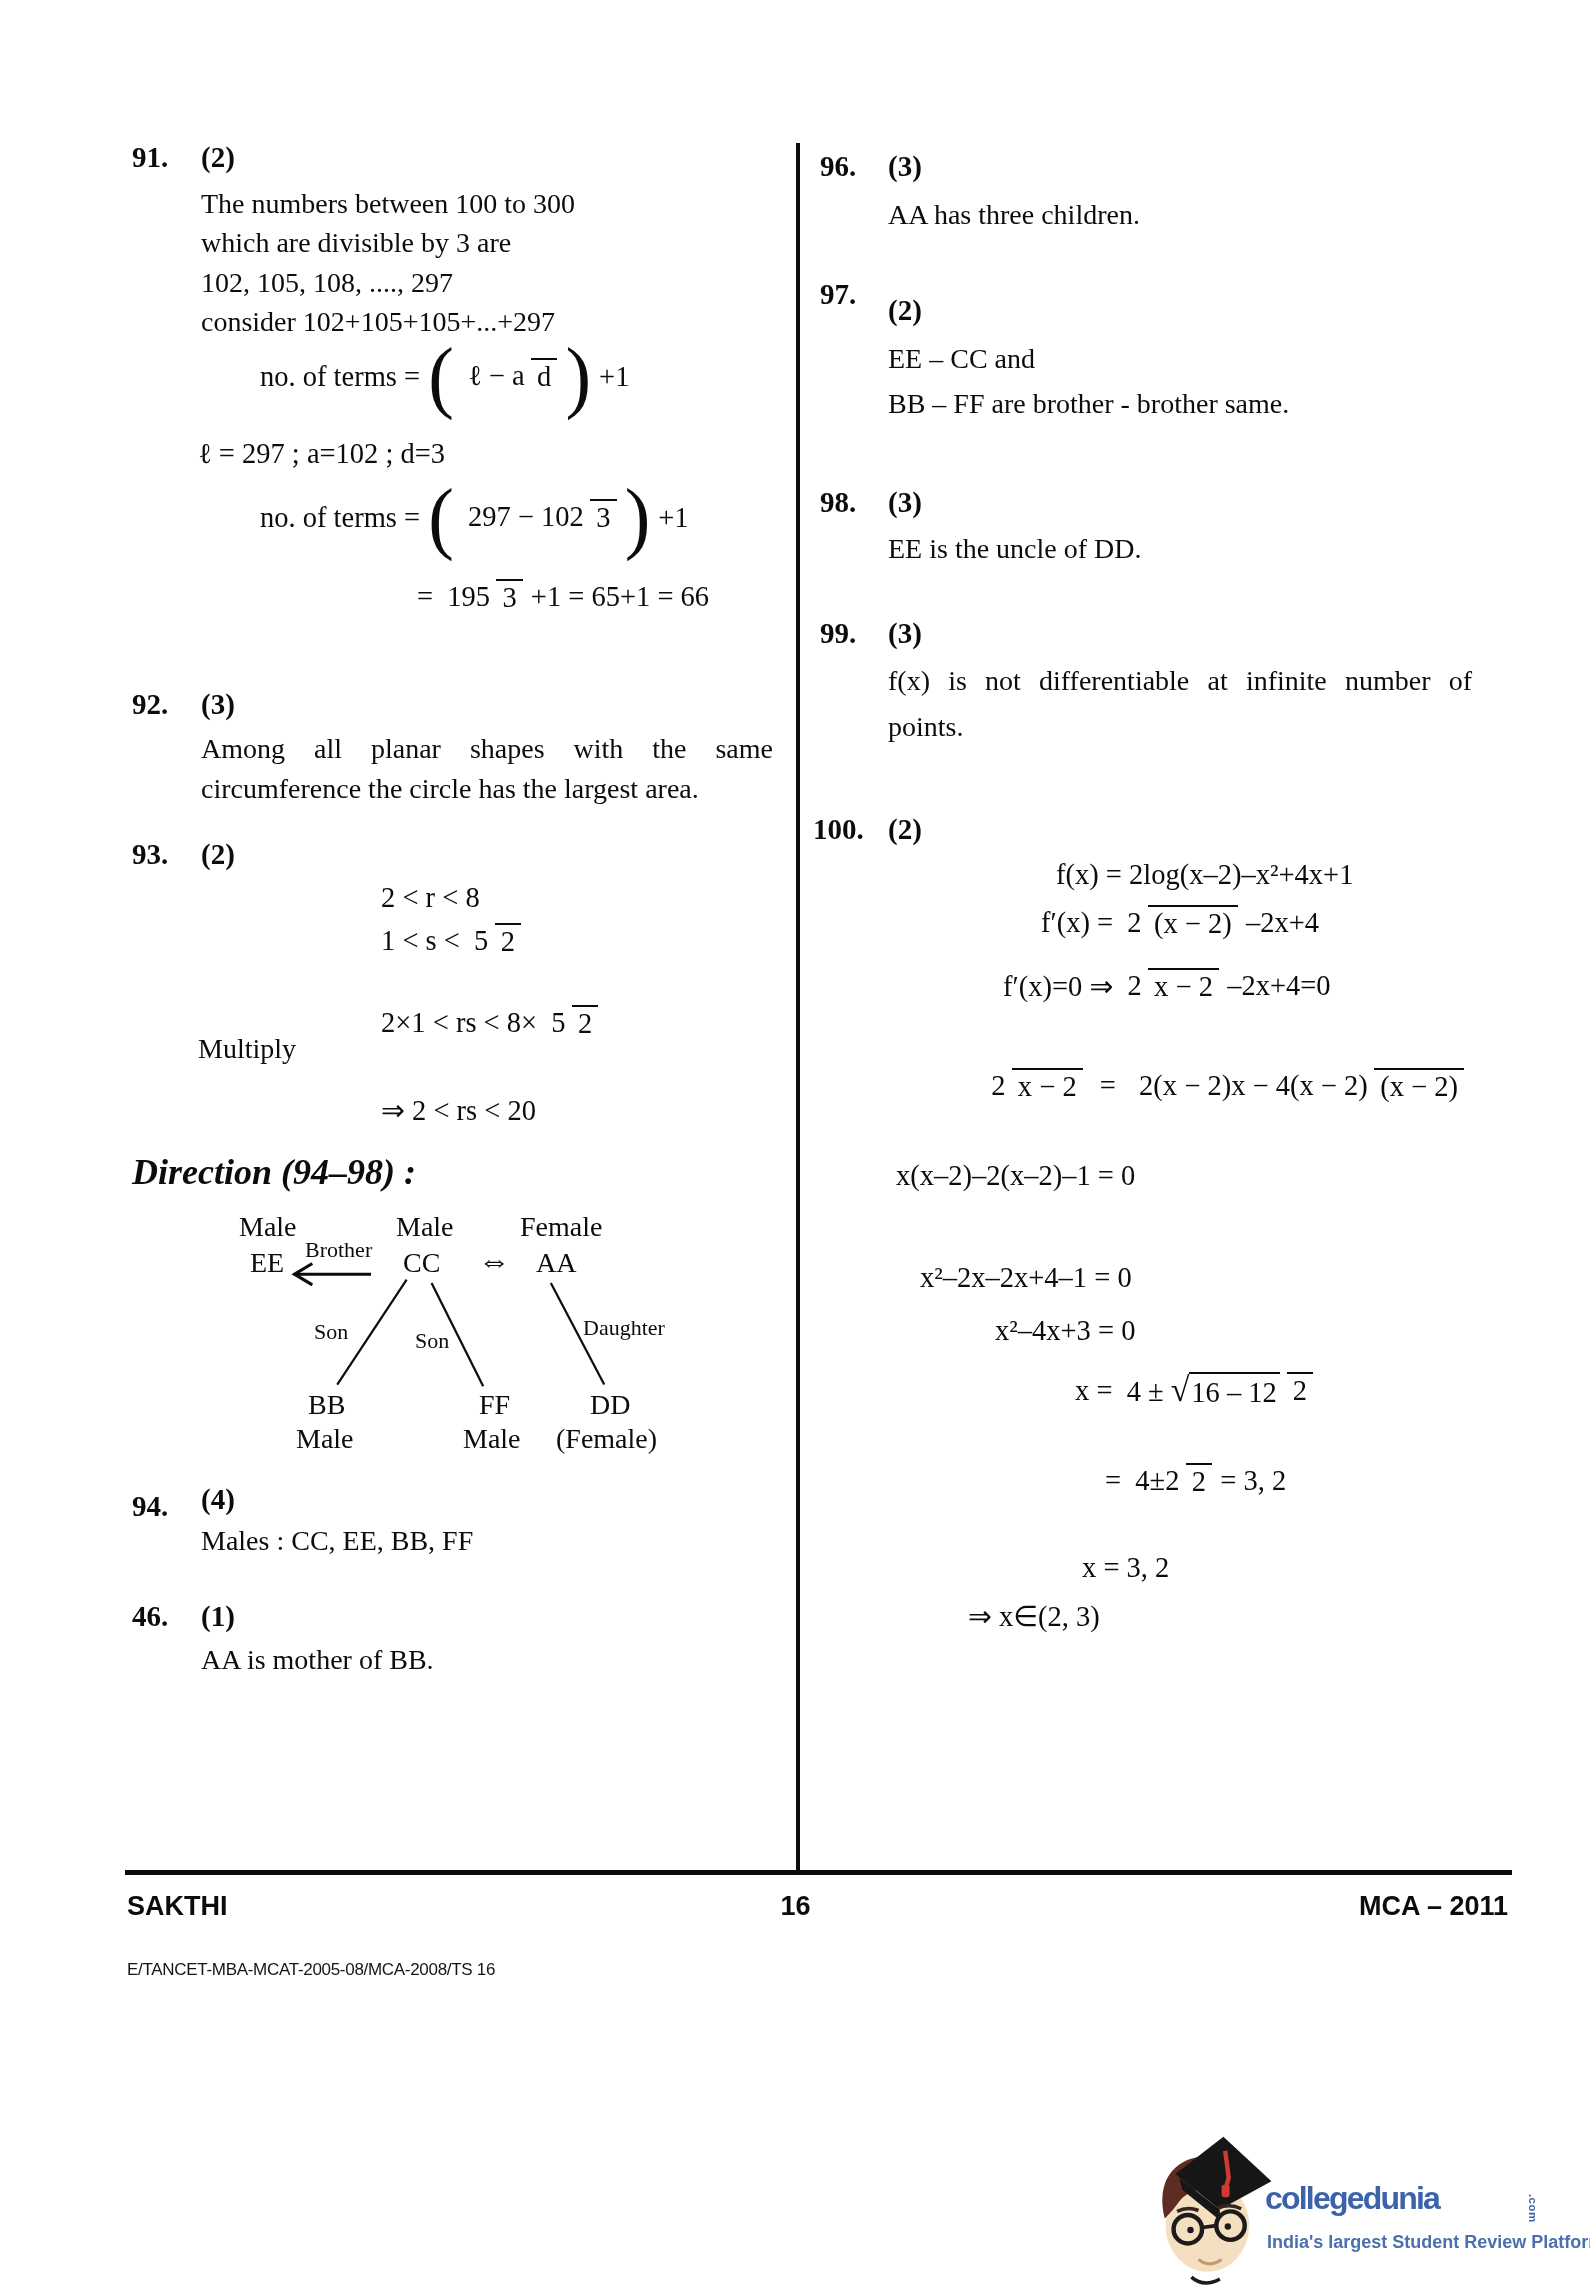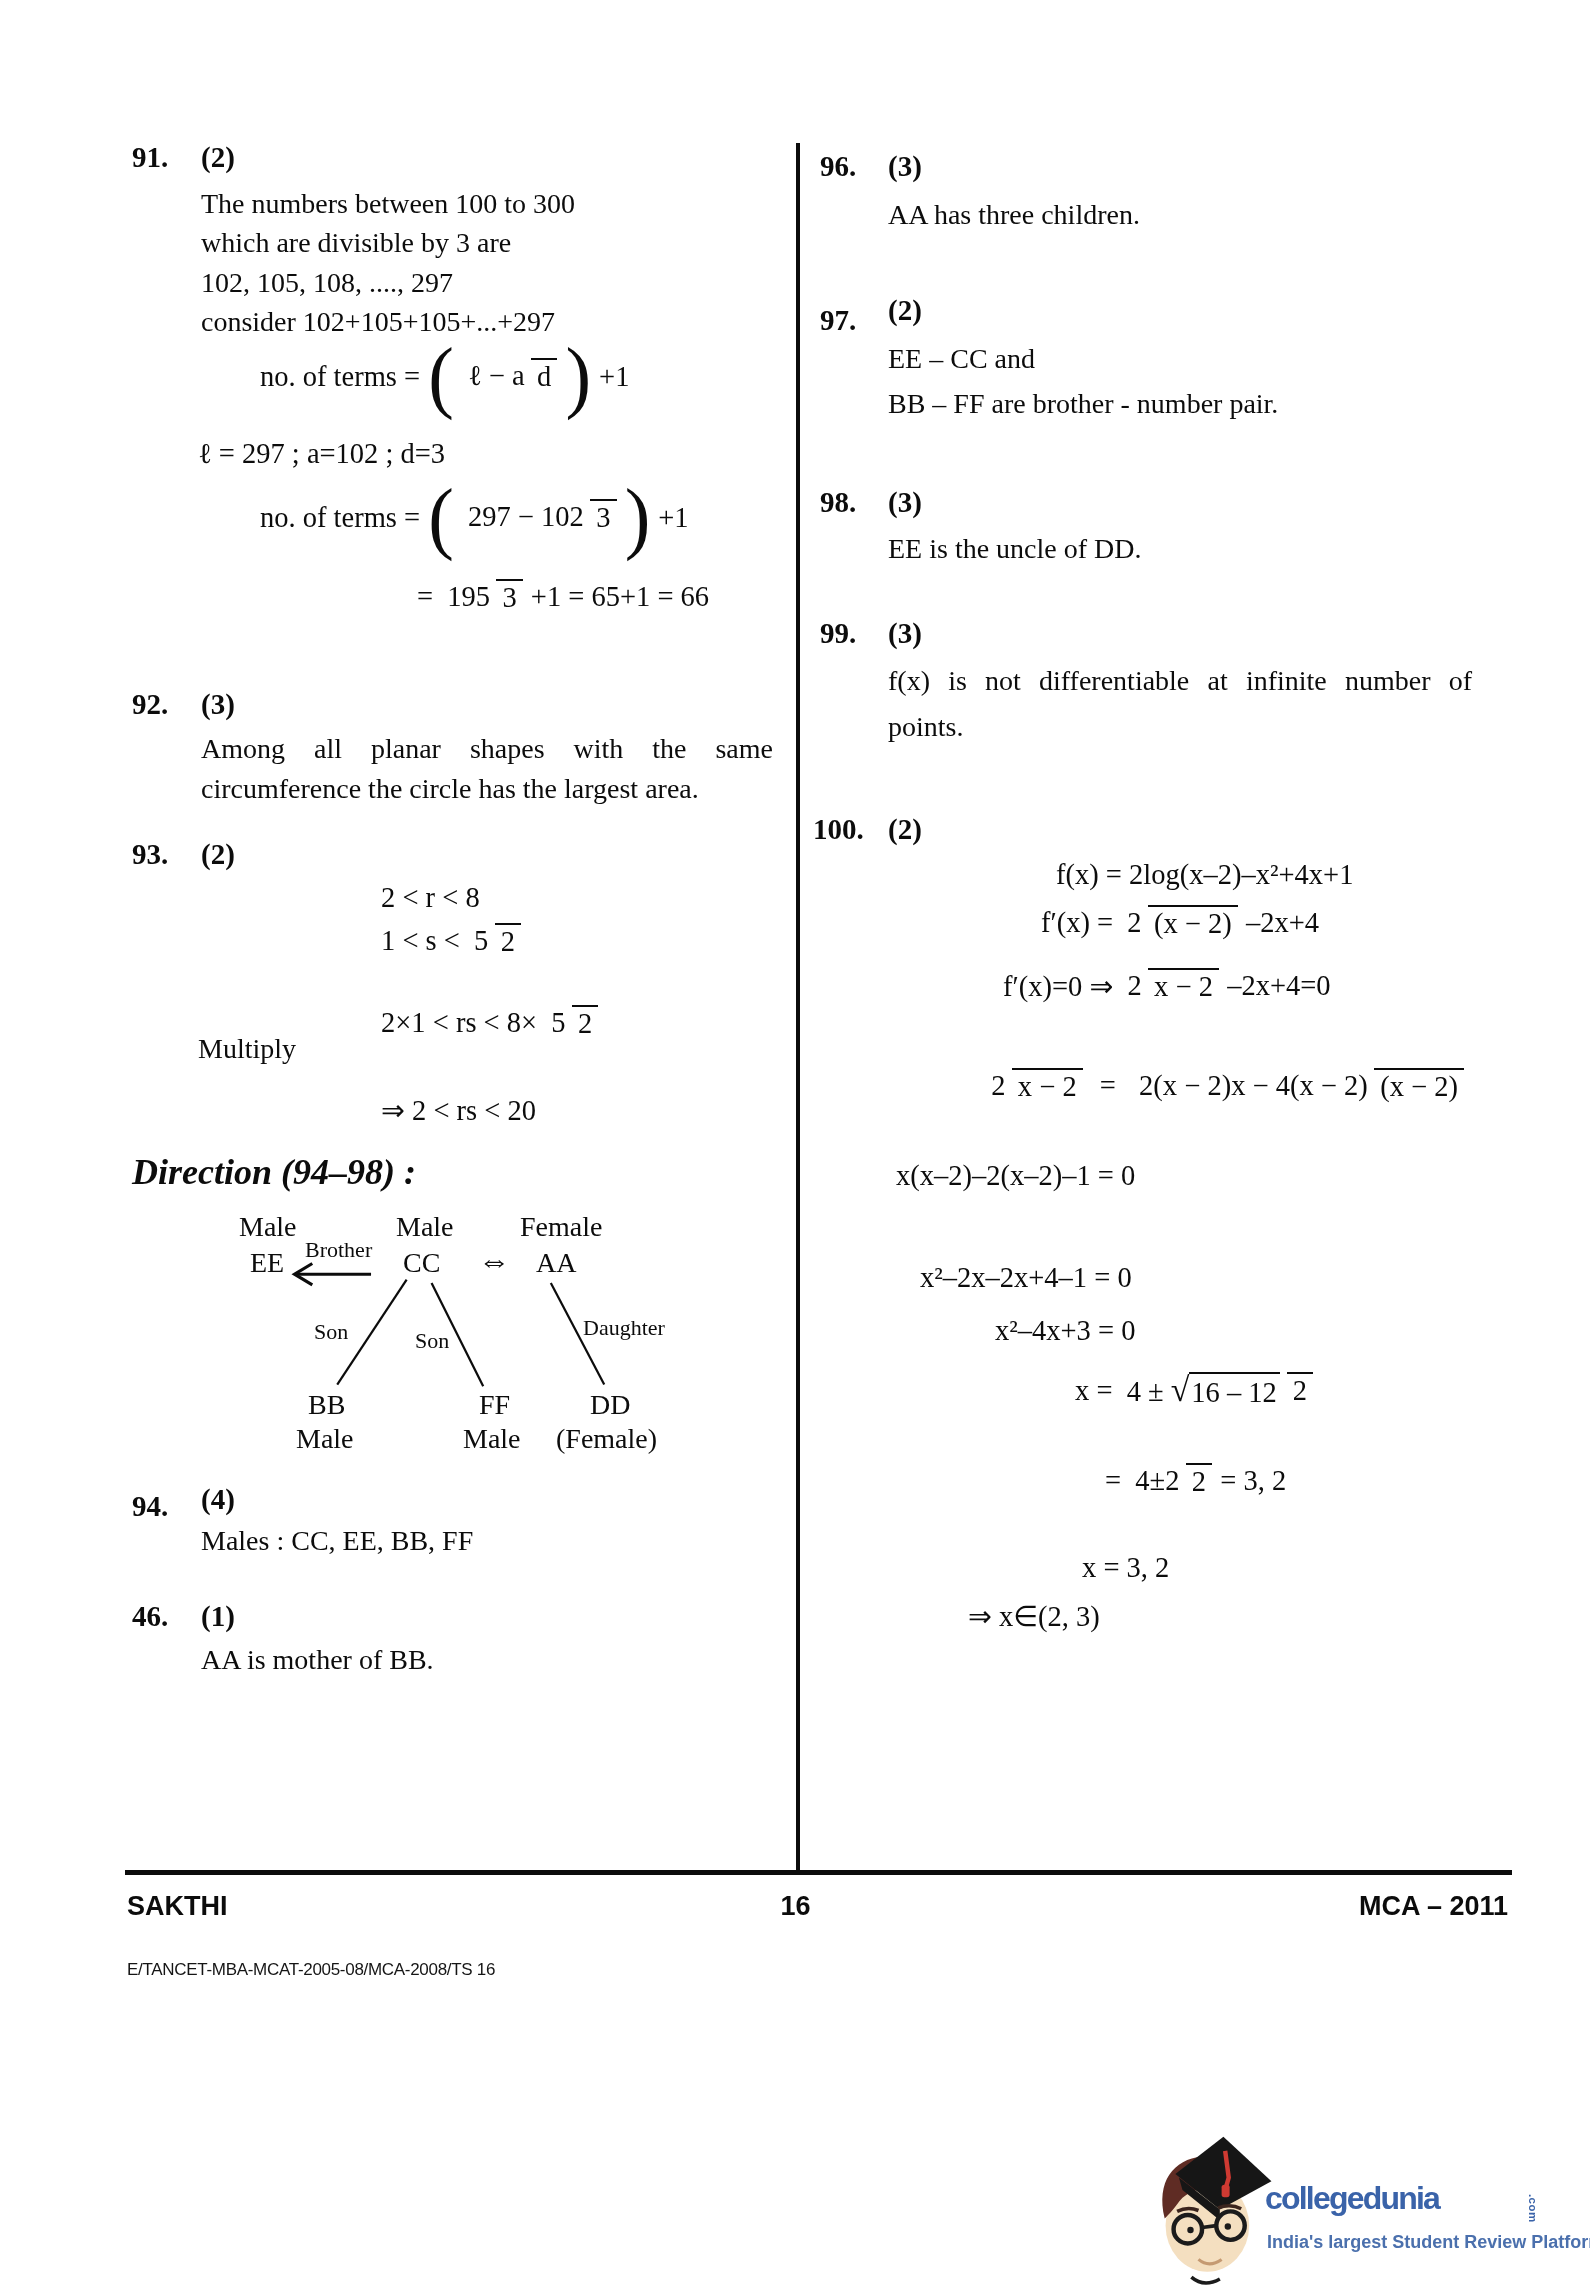--- a/index.html
+++ b/index.html
@@ -141,24 +141,24 @@
 <span class="abs bodytext" style="left:201px;top:1524px;">Males : CC, EE, BB, FF</span>
 
 <span class="abs qhead" style="left:132px;top:1600px;">46.</span>
 <span class="abs qhead" style="left:201px;top:1600px;">(1)</span>
 <span class="abs bodytext" style="left:201px;top:1643px;">AA is mother of BB.</span>
 
 <span class="abs qhead" style="left:820px;top:150px;">96.</span>
 <span class="abs qhead" style="left:888px;top:150px;">(3)</span>
 <span class="abs bodytext" style="left:888px;top:198px;">AA has three children.</span>
 
-<span class="abs qhead" style="left:820px;top:304px;">97.</span>
+<span class="abs qhead" style="left:820px;top:278px;">97.</span>
 <span class="abs qhead" style="left:888px;top:294px;">(2)</span>
 <span class="abs bodytext" style="left:888px;top:342px;">EE – CC and</span>
-<span class="abs bodytext" style="left:888px;top:387px;">BB – FF are brother - number pair.</span>
+<span class="abs bodytext" style="left:888px;top:387px;">BB – FF are brother - brother same.</span>
 
 <span class="abs qhead" style="left:820px;top:486px;">98.</span>
 <span class="abs qhead" style="left:888px;top:486px;">(3)</span>
 <span class="abs bodytext" style="left:888px;top:532px;">EE is the uncle of DD.</span>
 
 <span class="abs qhead" style="left:820px;top:617px;">99.</span>
 <span class="abs qhead" style="left:888px;top:617px;">(3)</span>
 <span class="abs bodytext just" style="left:888px;top:664px;width:584px;">f(x) is not differentiable at infinite number of</span>
 <span class="abs bodytext" style="left:888px;top:710px;">points.</span>
 

